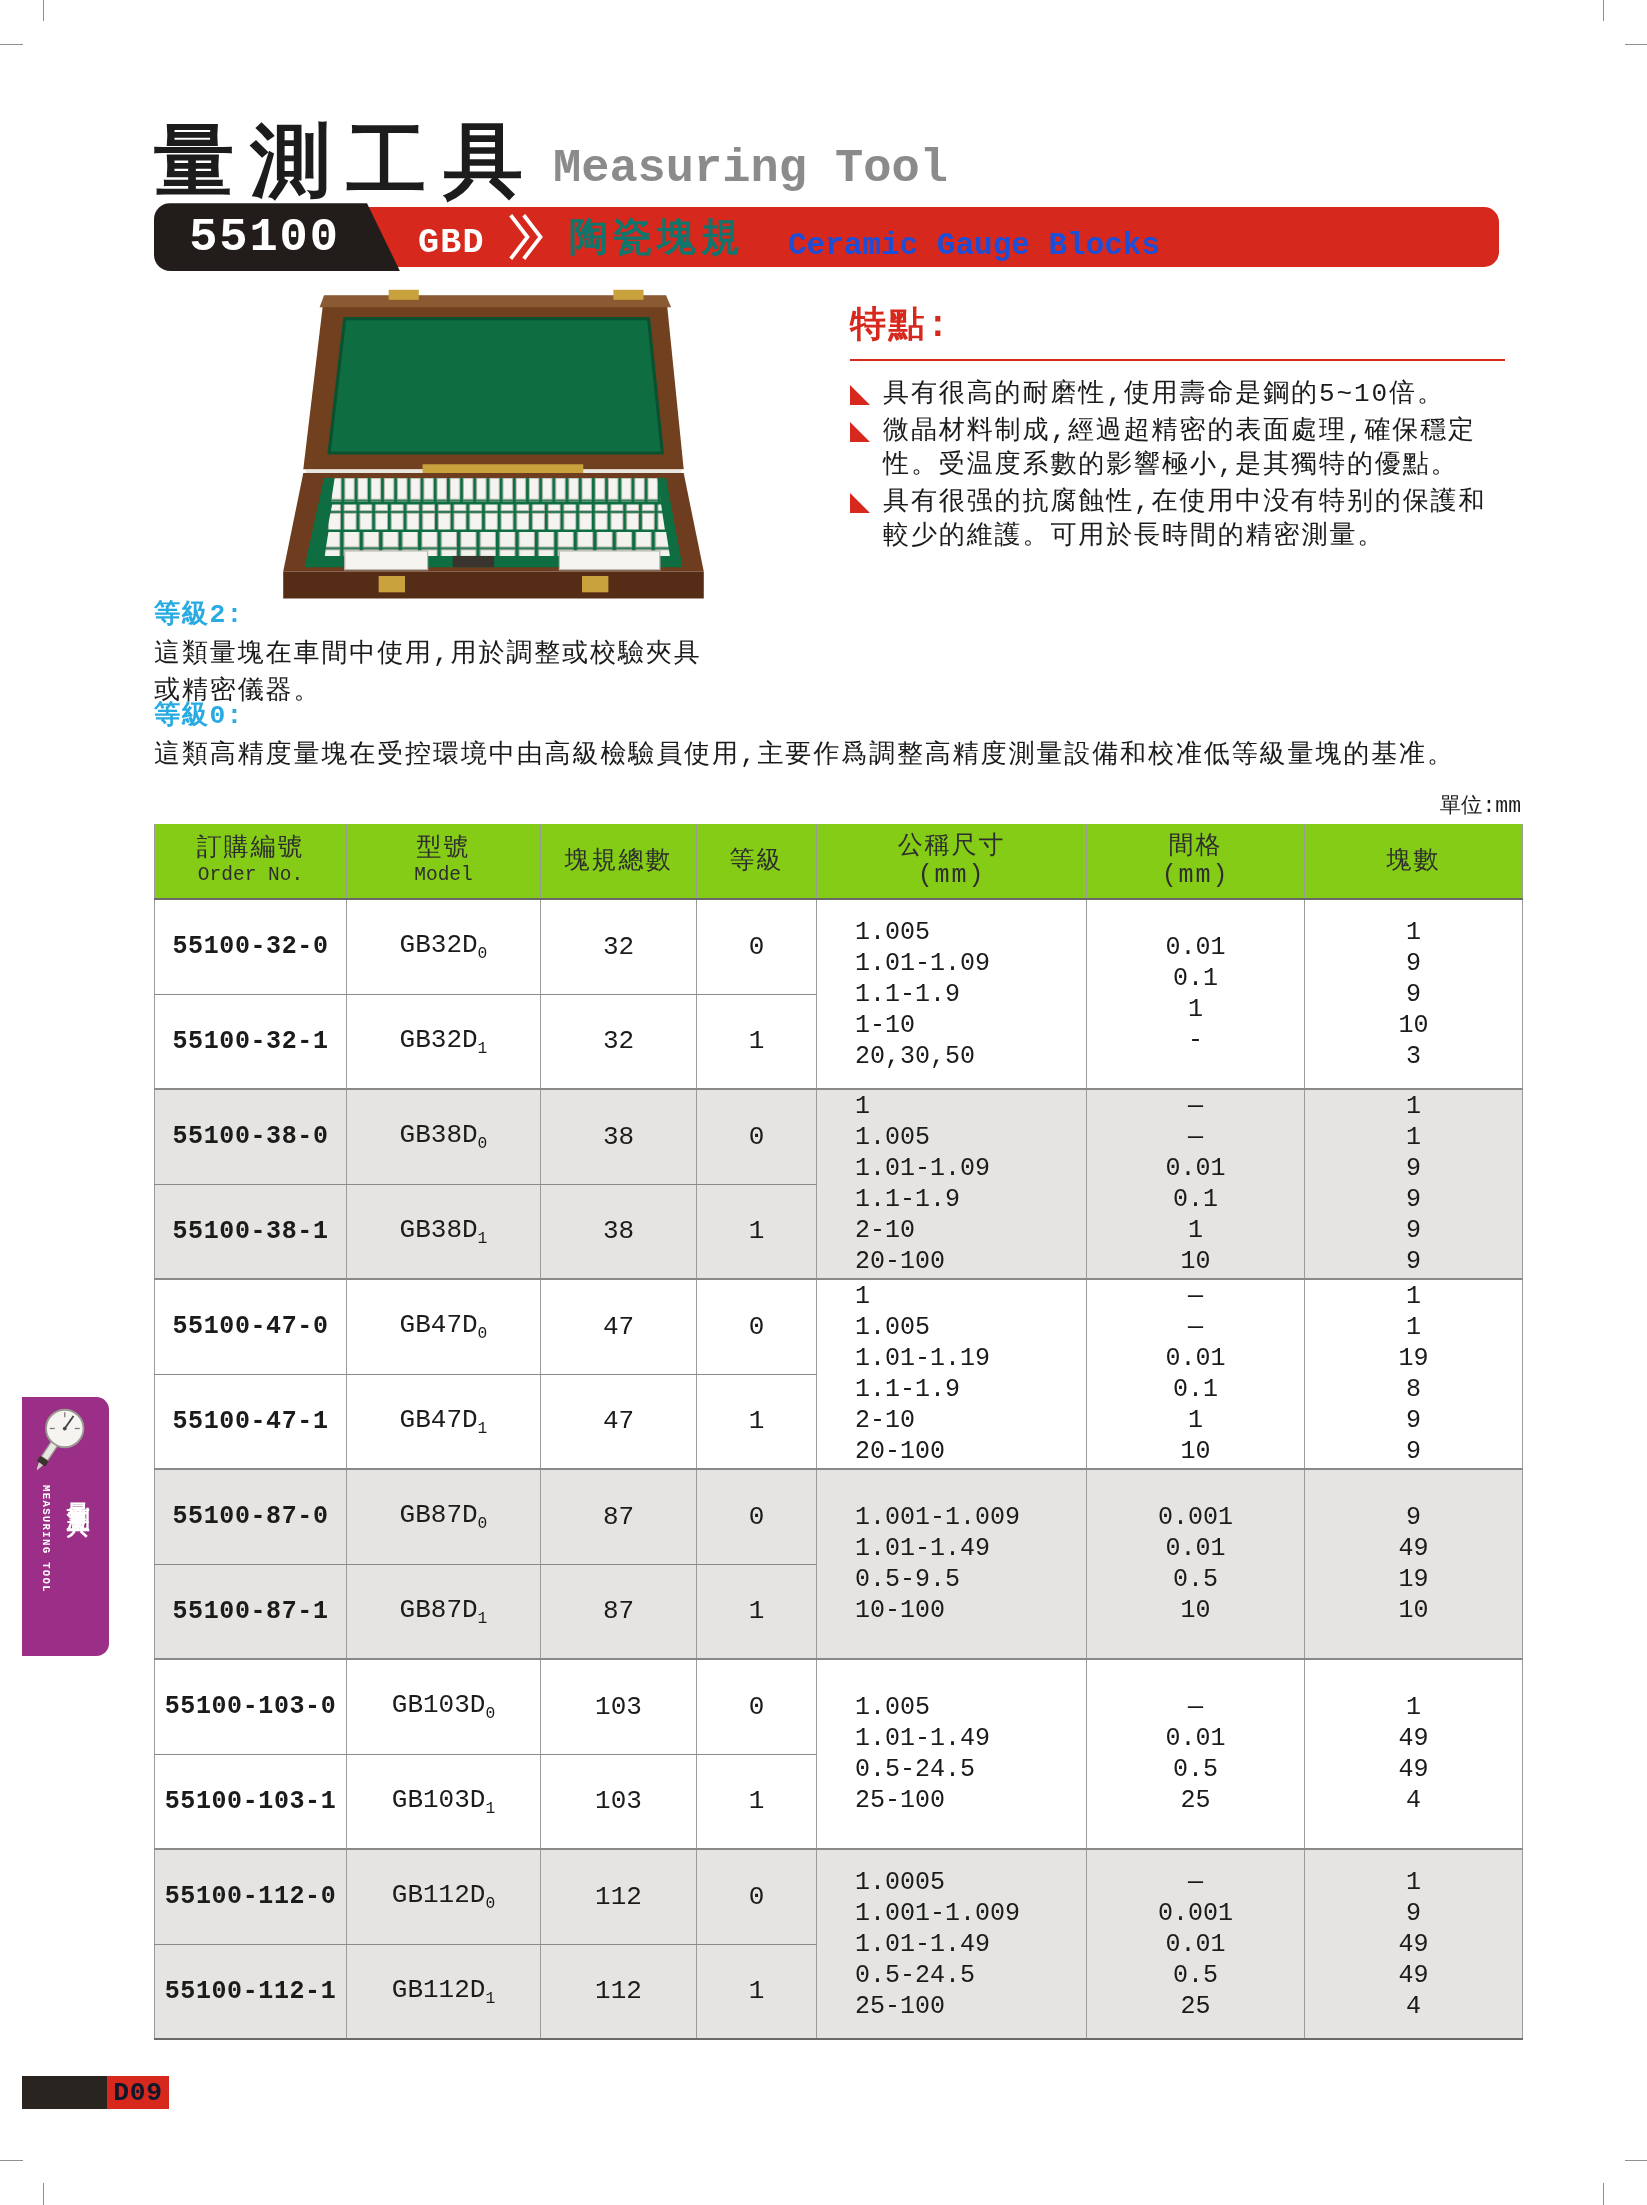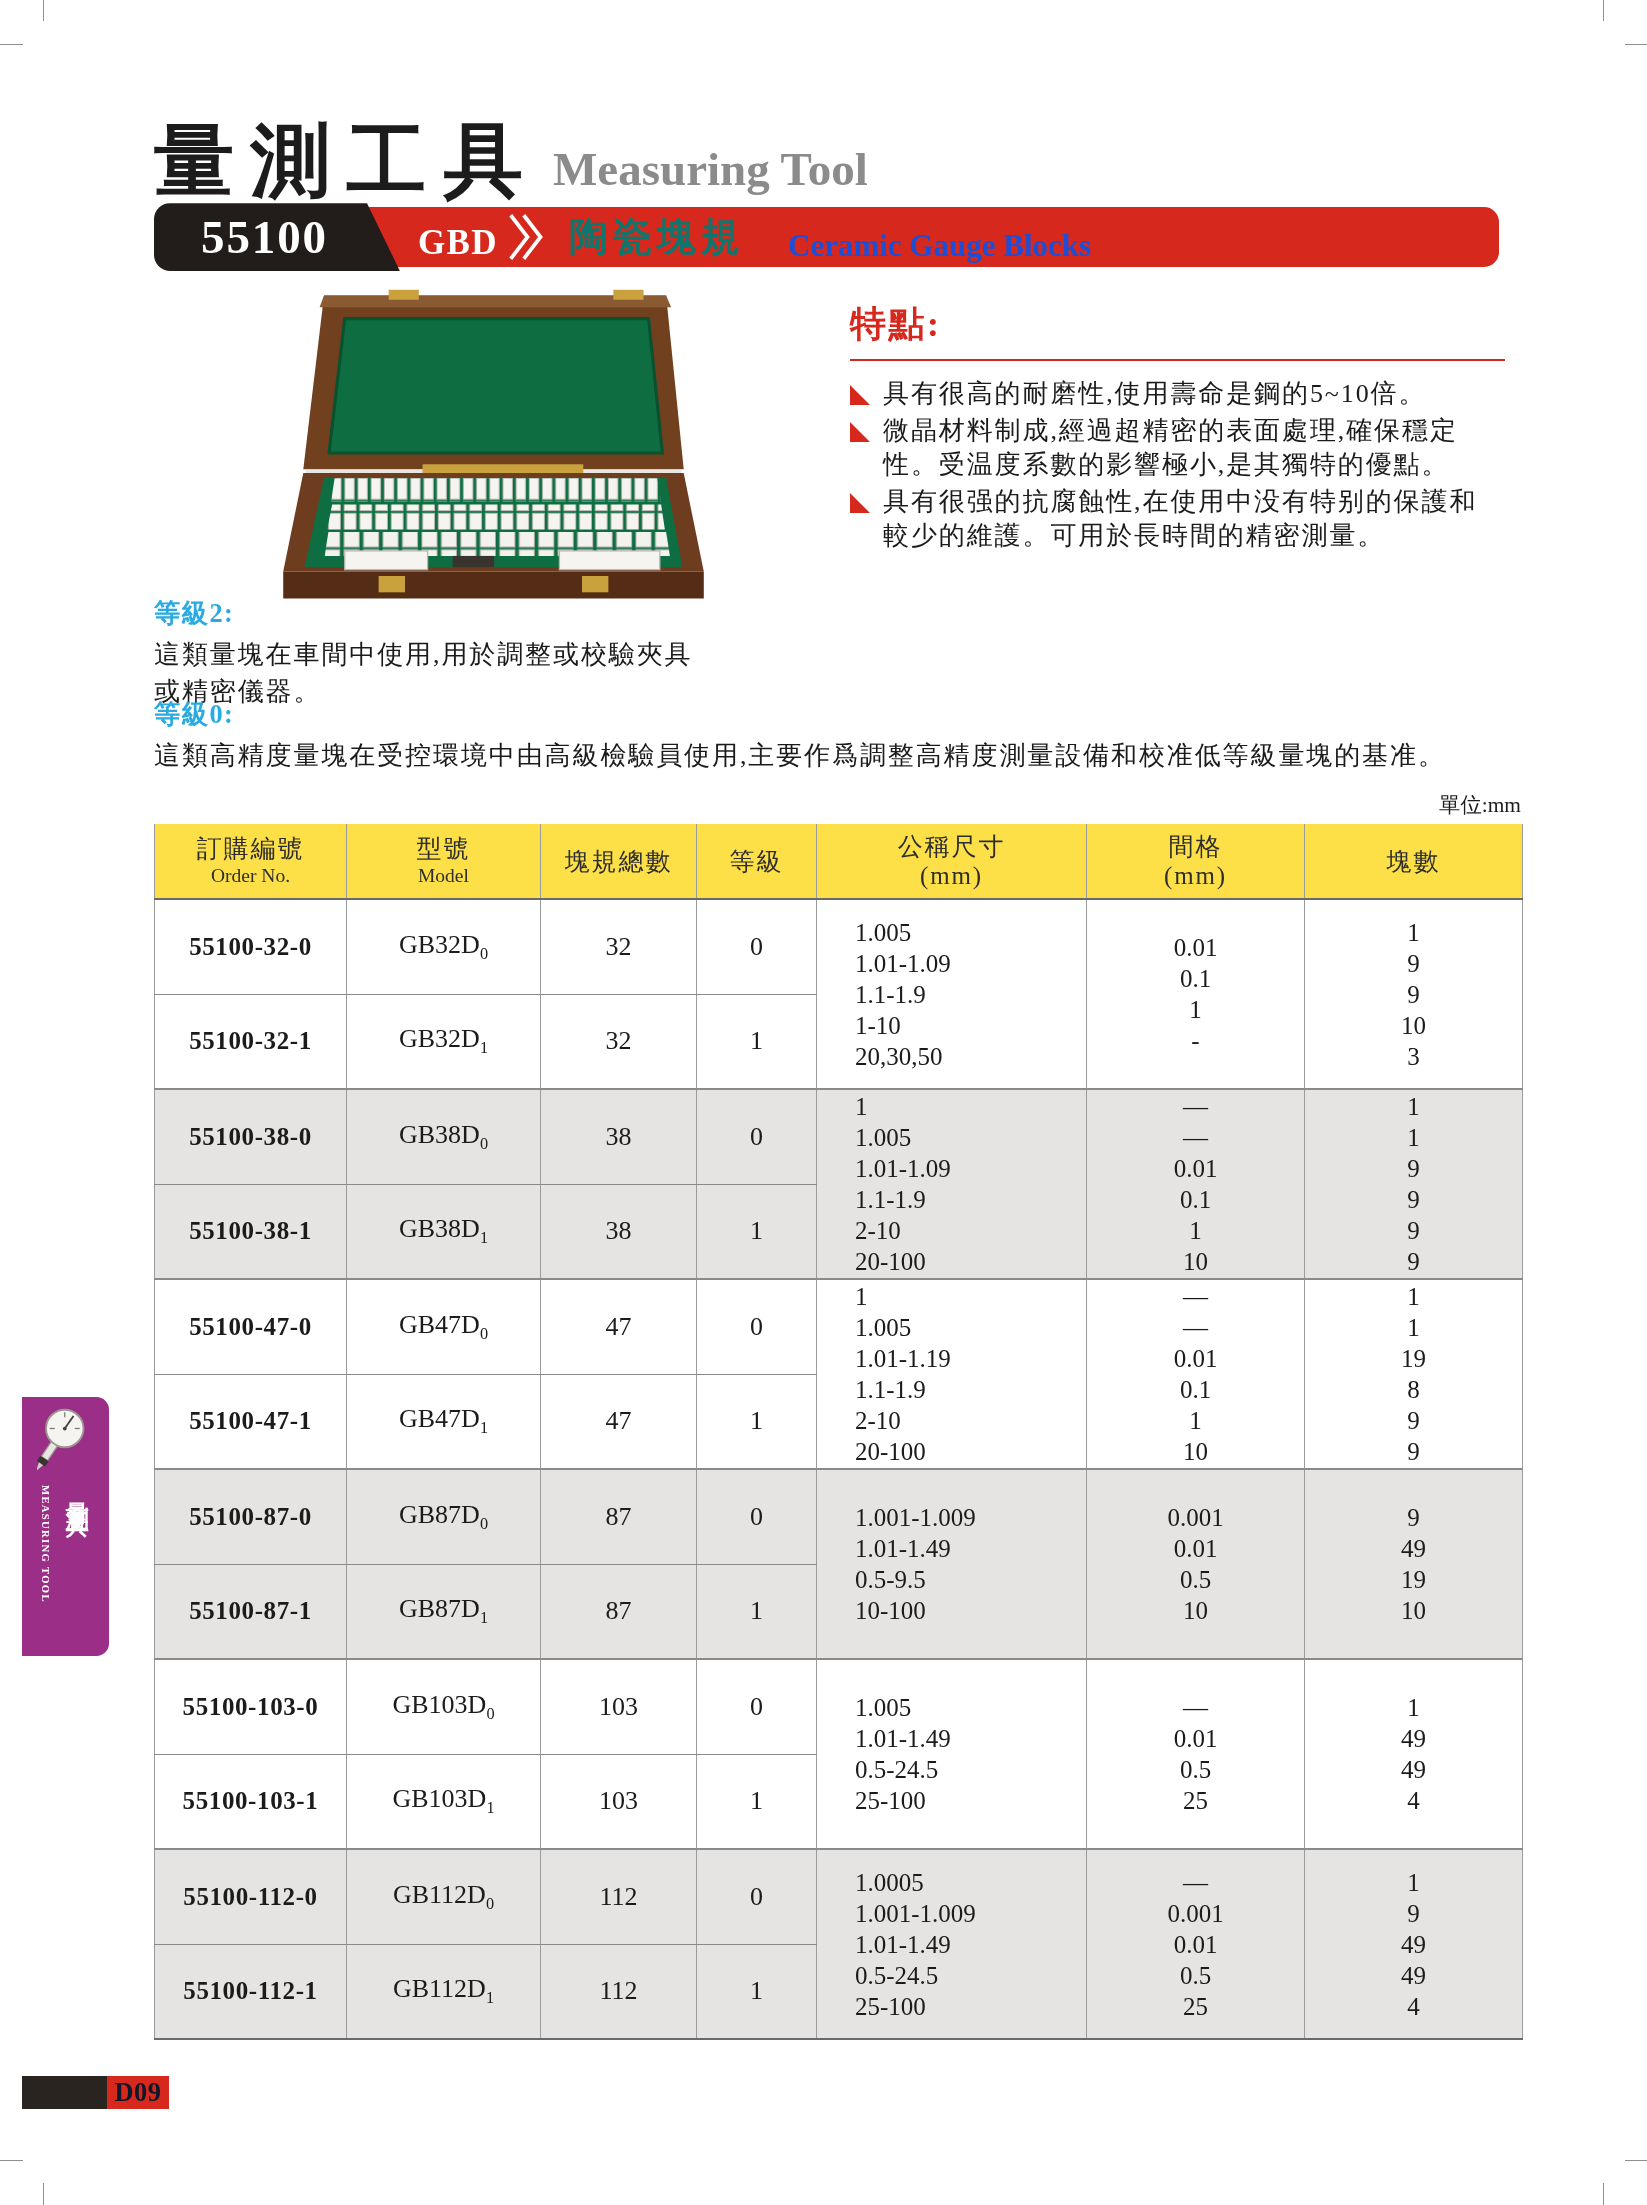--- a/index.html
+++ b/index.html
@@ -1,18 +1,18 @@
 <!DOCTYPE html>
 <html style="font-size:10px"><head>
 <meta charset="utf-8">
 <style>
   html,body { margin:0; padding:0; background:#ffffff; }
   #page {
     position:relative; width:1648px; height:2205px; background:#ffffff;
-    font-family:Liberation Serif, serif; color:#1b1b1b; overflow:hidden;
+    font-family:Liberation Mono, monospace; color:#1b1b1b; overflow:hidden;
   }
   
   .cm { position:absolute; background:#8f8f8f; }
   
   .title-zh { position:absolute; left:154px; top:108px; font-size:80px; font-weight:bold;
               letter-spacing:16.3px; color:#1c1c1c; white-space:nowrap; }
   .title-en { position:absolute; left:553px; top:142px; font-size:47px; font-weight:bold;
               color:#8b8b8b; white-space:nowrap; }
   
   .banner { position:absolute; left:154px; top:207px; width:1345px; height:60px; }
@@ -48,21 +48,21 @@
   .grade1 { position:absolute; left:850px; top:596px; width:566px; }
   .grade0 { position:absolute; left:154px; top:697px; width:1367px; }
   .unit-note { position:absolute; left:154px; top:790px; width:1367px; text-align:right;
                font-size:21.4px; color:#1b1b1b; }
   
   .spec-table { position:absolute; left:154px; top:824px; width:1367px;
                 border-collapse:collapse; table-layout:fixed; }
   .spec-table th, .spec-table td { border-left:0.6px solid #9b9b9b; border-right:0.6px solid #9b9b9b;
                                    vertical-align:middle; padding:0; }
   .spec-table thead tr { height:75px; }
-  .spec-table thead th { background:#fde047; border-bottom:2.5px solid #6a6a6a;
+  .spec-table thead th { background:#84cc16; border-bottom:2.5px solid #6a6a6a;
                          font-weight:normal; color:#2e2e2e; text-align:center; }
   .th-zh { display:block; font-size:25px; line-height:29px; letter-spacing:1.9px; }
   .th-en { display:block; font-size:19.5px; line-height:25px; }
   .spec-table tbody tr { height:95px; }
   .spec-table tbody tr.first td { border-top:2.5px solid #8a8a8a; }
   .spec-table tbody tr.first td:not(.merge) { border-bottom:1.3px solid #8a8a8a; }
   .spec-table tbody.shaded td { background:#e5e4e2; }
   .spec-table tbody.last tr.second td, .spec-table tbody.last td.merge { border-bottom:2.5px solid #6a6a6a; }
   .spec-table td { font-size:26px; text-align:center; color:#1b1b1b; }
   td.order { font-weight:bold; font-size:25px; letter-spacing:0.6px; }

